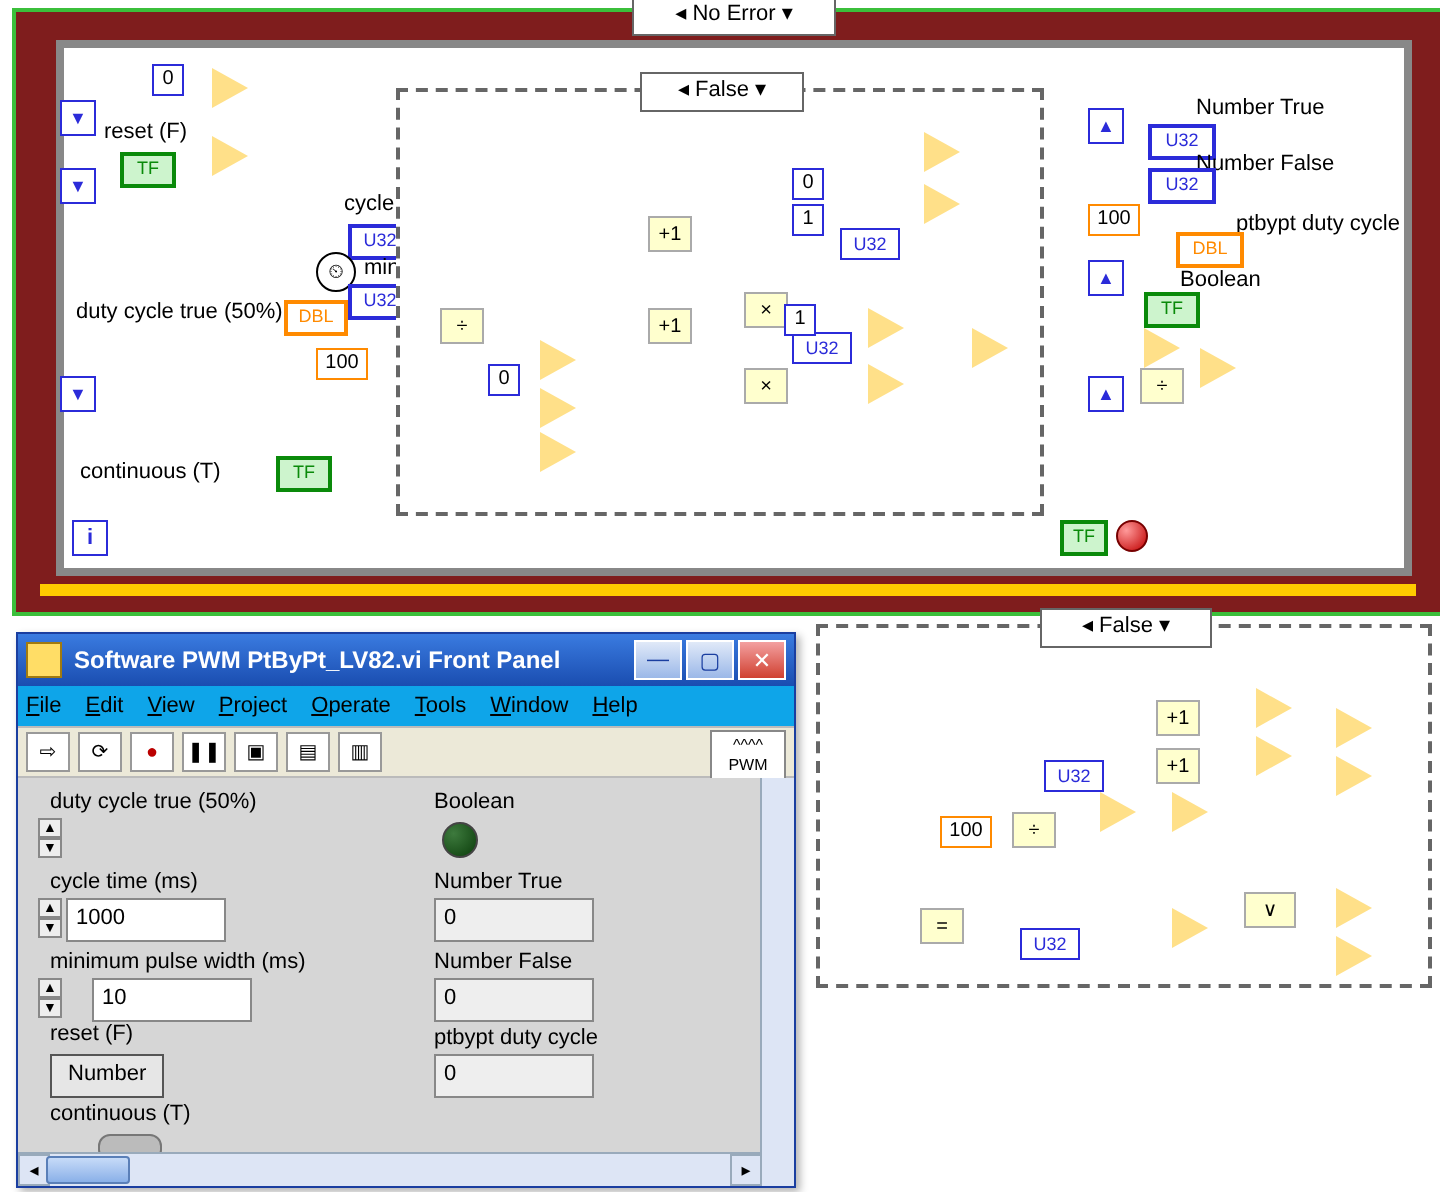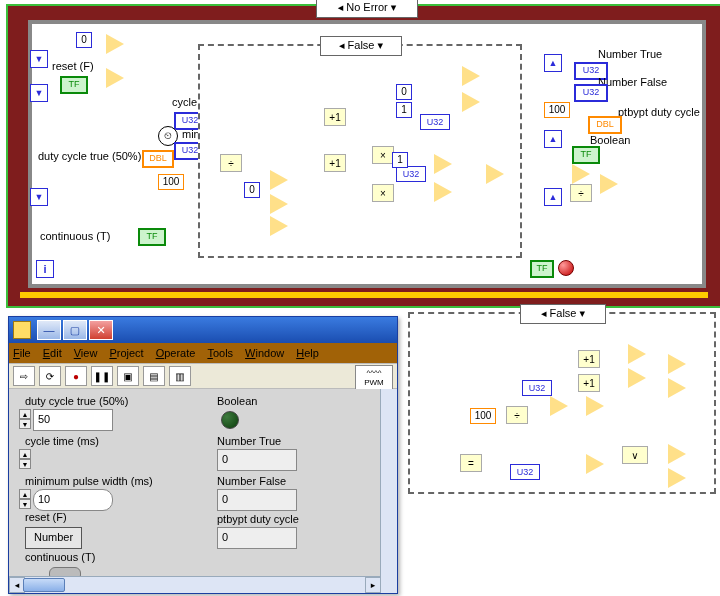--- a/index.html
+++ b/index.html
@@ -153,21 +153,21 @@
   .titlebar .title { flex:1; font-size:12px; font-weight:bold; }
   .winbtns { display:flex; gap:2px; }
   .winbtn {
     width:22px; height:18px; border:1px solid #fff;
     background: linear-gradient(to bottom,#e0e9f8,#9bb8e8);
     display:flex; align-items:center; justify-content:center;
     font-size:11px; color:#1a3ea0;
   }
   .winbtn.close { background: linear-gradient(to bottom,#f3a0a0,#d04030); color:#fff; }
   .menubar {
-    height:20px; background:#a16207; display:flex; align-items:center;
+    height:20px; background:#0ea5e9; display:flex; align-items:center;
     padding:0 4px; border-bottom:1px solid #bbb;
   }
   .menubar span { margin-right:12px; cursor:default; }
   .menubar span u { text-decoration:underline; }
   .toolbar {
     height:24px; background:#ece9d8; display:flex; align-items:center;
     padding:0 4px; gap:4px; border-bottom:1px solid #bbb;
   }
   .tbbtn {
     width:20px; height:18px; border:1px solid #999; background:#fff;
@@ -336,20 +336,21 @@
     <div class="ctl tf" style="left:498px; top:236px; width:20px; height:14px;">TF</div>
     <div class="stopled" style="left:526px; top:236px;"></div>
   </div>
 
   <div class="bd-yellow-bar"></div>
 </div>
 
 <div class="win">
   <div class="titlebar">
     <div class="icon"></div>
+    <div class="title">Software PWM PtByPt_LV82.vi Front Panel</div>
     <div class="winbtns">
       <div class="winbtn">—</div>
       <div class="winbtn">▢</div>
       <div class="winbtn close">✕</div>
     </div>
   </div>
   <div class="menubar">
     <span><u>F</u>ile</span>
     <span><u>E</u>dit</span>
     <span><u>V</u>iew</span>
@@ -374,34 +375,34 @@
     <div>⎍+⎍</div>
   </div>
 
   <div class="panel">
 
     <div class="plabel" style="left:16px; top:6px;">duty cycle true (50%)</div>
     <div class="spin" style="left:10px; top:20px;">
         <div>▲</div>
         <div>▼</div>
       </div>
-    <div class="pnum" style="left:24px; top:20px; width:70px;">50</div>
 
     <div class="plabel" style="left:16px; top:46px;">cycle time (ms)</div>
     <div class="spin" style="left:10px; top:60px;">
         <div>▲</div>
         <div>▼</div>
       </div>
+    <div class="pnum" style="left:24px; top:60px; width:70px;">1000</div>
 
     <div class="plabel" style="left:16px; top:86px;">minimum pulse width (ms)</div>
     <div class="spin" style="left:10px; top:100px;">
         <div>▲</div>
         <div>▼</div>
       </div>
-    <div class="pnum" style="left:24px; top:100px; width:70px;border-radius:10px;">10</div>
+    <div class="pnum" style="left:37px; top:100px; width:70px;">10</div>
 
     <div class="plabel" style="left:16px; top:122px;">reset  (F)</div>
     <div class="btn" style="left:16px; top:138px;">Number</div>
 
     <div class="plabel" style="left:16px; top:162px;">continuous (T)</div>
     <div class="slide" style="left:40px; top:178px;"></div>
 
     <div class="plabel" style="left:208px; top:6px;">Boolean</div>
     <div class="led" style="left:212px; top:22px;"></div>
 

